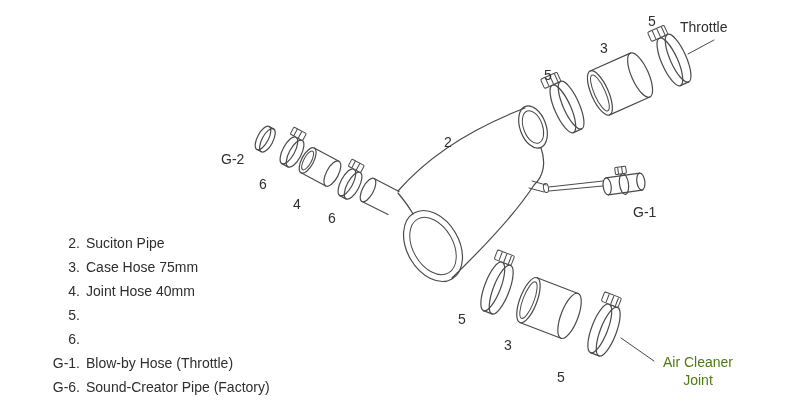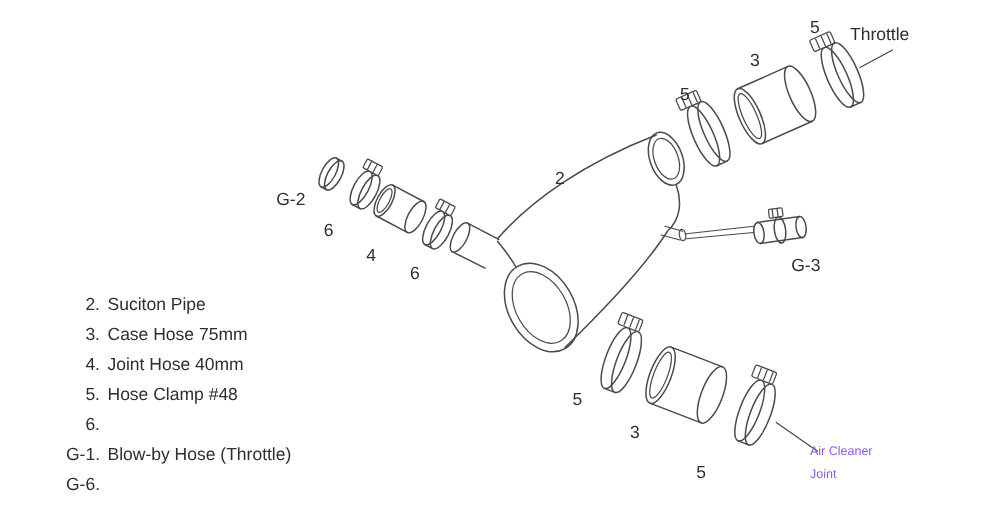--- a/index.html
+++ b/index.html
@@ -17,23 +17,24 @@
   .screw{stroke:#4a4a4a;stroke-width:1;fill:#ffffff;}
   .callout{
     position:absolute;
     font-size:14px;
     line-height:16px;
     color:#2e2e2e;
     white-space:nowrap;
   }
   .callout-block{
     position:absolute;
-    font-size:10px;
+    font-size:14px;
     line-height:18px;
-    color:#8b5cf6;
+    color:#4d7c0f;
+    text-align:center;
   }
   .legend{
     position:absolute;
     left:40px;
     top:231px;
   }
   .legend-row{
     display:flex;
     font-size:14px;
     line-height:24px;
@@ -200,21 +201,21 @@
   <span class="callout" style="left:600px;top:40px;">3</span>
   <span class="callout" style="left:544px;top:67px;">5</span>
 
   <span class="callout" style="left:444px;top:134px;">2</span>
 
   <span class="callout" style="left:221px;top:151px;text-align:center;">G-2</span>
   <span class="callout" style="left:259px;top:176px;">6</span>
   <span class="callout" style="left:293px;top:196px;">4</span>
   <span class="callout" style="left:328px;top:210px;">6</span>
 
-  <span class="callout" style="left:633px;top:204px;">G-3</span>
+  <span class="callout" style="left:633px;top:204px;">G-1</span>
 
   <span class="callout" style="left:458px;top:311px;">5</span>
   <span class="callout" style="left:504px;top:337px;">3</span>
   <span class="callout" style="left:557px;top:369px;">5</span>
 
   <div class="callout-block" style="left:648px;top:353px;width:100px;">
     <div>Air Cleaner</div>
     <div>Joint</div>
   </div>
 
@@ -226,27 +227,27 @@
     <div class="legend-row">
       <span class="legend-num">3.</span>
       <span class="legend-text">Case Hose 75mm</span>
     </div>
     <div class="legend-row">
       <span class="legend-num">4.</span>
       <span class="legend-text">Joint Hose 40mm</span>
     </div>
     <div class="legend-row">
       <span class="legend-num">5.</span>
-      <span class="legend-text">Hose Clamp #48</span>
     </div>
     <div class="legend-row">
       <span class="legend-num">6.</span>
     </div>
     <div class="legend-row">
       <span class="legend-num">G-1.</span>
       <span class="legend-text">Blow-by Hose (Throttle)</span>
     </div>
     <div class="legend-row">
       <span class="legend-num">G-6.</span>
+      <span class="legend-text">Sound-Creator Pipe (Factory)</span>
     </div>
   </div>
 
 </div>
 
 </body></html>

